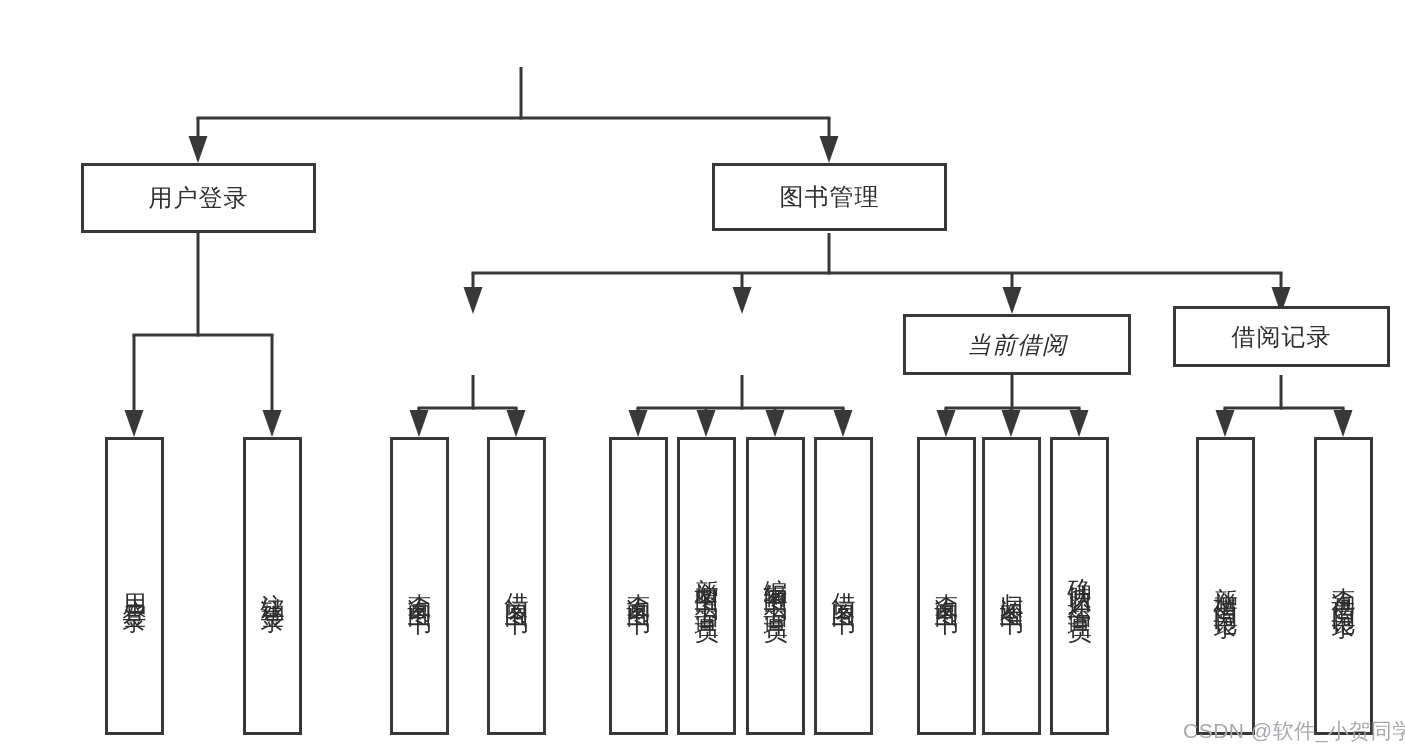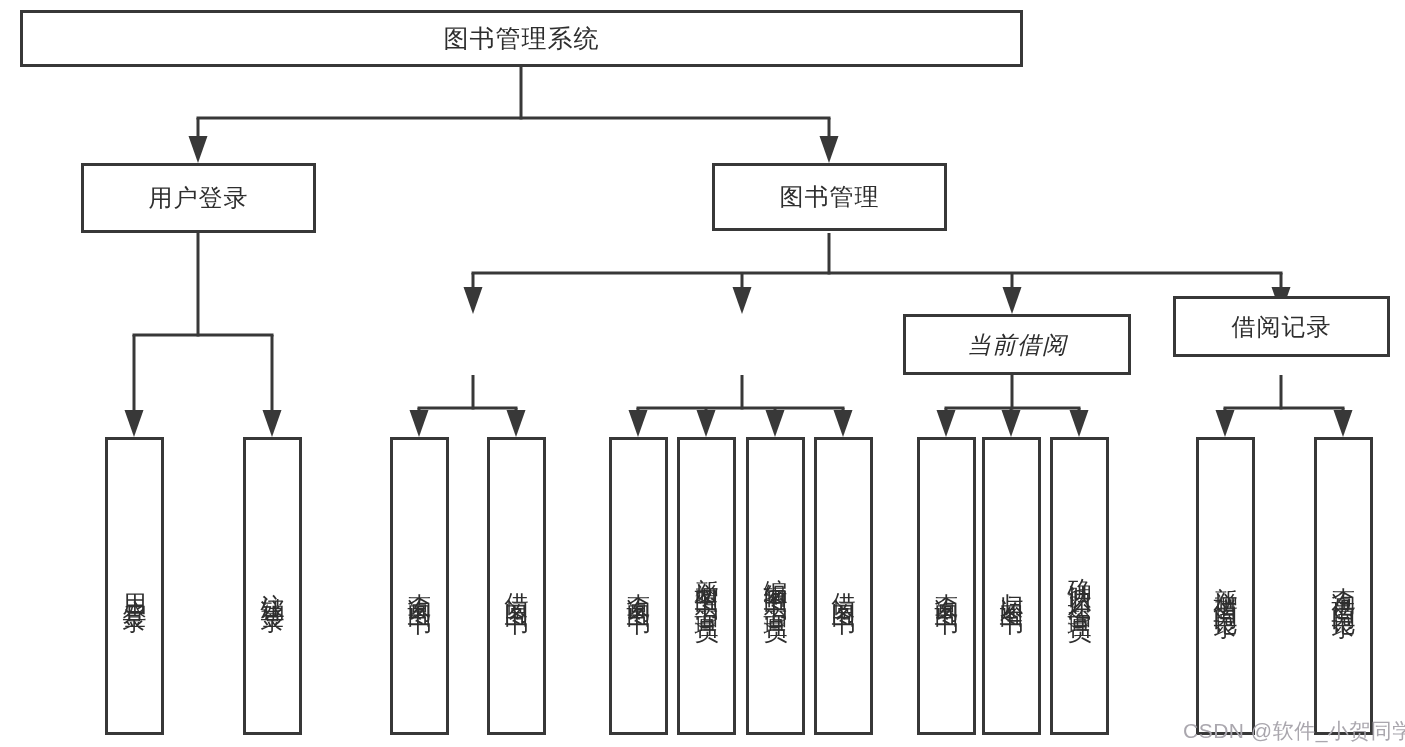--- a/index.html
+++ b/index.html
@@ -27,21 +27,21 @@
     line-height:1;
     white-space:nowrap;
   }
   .root{left:20px;top:10px;width:1003px;height:57px;}
   .root .hlabel{font-size:25px;}
   .lvl2a{left:81px;top:163px;width:235px;height:70px;}
   .lvl2b{left:712px;top:163px;width:235px;height:68px;}
   .sec0{left:364px;top:314px;width:218px;height:61px;}
   .sec1{left:633px;top:314px;width:219px;height:61px;}
   .sec2{left:903px;top:314px;width:228px;height:61px;font-style:italic;}
-  .sec3{left:1173px;top:296px;width:217px;height:61px;}
+  .sec3{left:1173px;top:306px;width:217px;height:61px;}
   .leaf{
     position:absolute;
     top:437px;width:59px;height:298px;
   }
   .vtext{
     writing-mode:vertical-rl;
     font-size:24px;
     line-height:1;
     letter-spacing:6px;
   }
@@ -112,23 +112,20 @@
       <line x1="1011" y1="408" x2="1011" y2="415" stroke="#383838" stroke-width="3"></line>
       <polygon points="1001.5,410 1020.5,410 1011,437" fill="#383838"></polygon>
       <line x1="1079" y1="408" x2="1079" y2="415" stroke="#383838" stroke-width="3"></line>
       <polygon points="1069.5,410 1088.5,410 1079,437" fill="#383838"></polygon>
       <line x1="1225" y1="408" x2="1225" y2="415" stroke="#383838" stroke-width="3"></line>
       <polygon points="1215.5,410 1234.5,410 1225,437" fill="#383838"></polygon>
       <line x1="1343" y1="408" x2="1343" y2="415" stroke="#383838" stroke-width="3"></line>
       <polygon points="1333.5,410 1352.5,410 1343,437" fill="#383838"></polygon>
     </svg>
 
-  <div class="box root">
-    <span class="hlabel">图书管理系统</span>
-  </div>
 
   <div class="box lvl2a">
     <span class="hlabel">用户登录</span>
   </div>
   <div class="box lvl2b">
     <span class="hlabel">图书管理</span>
   </div>
 
   <div class="box sec2">
     <span class="hlabel">当前借阅</span>

